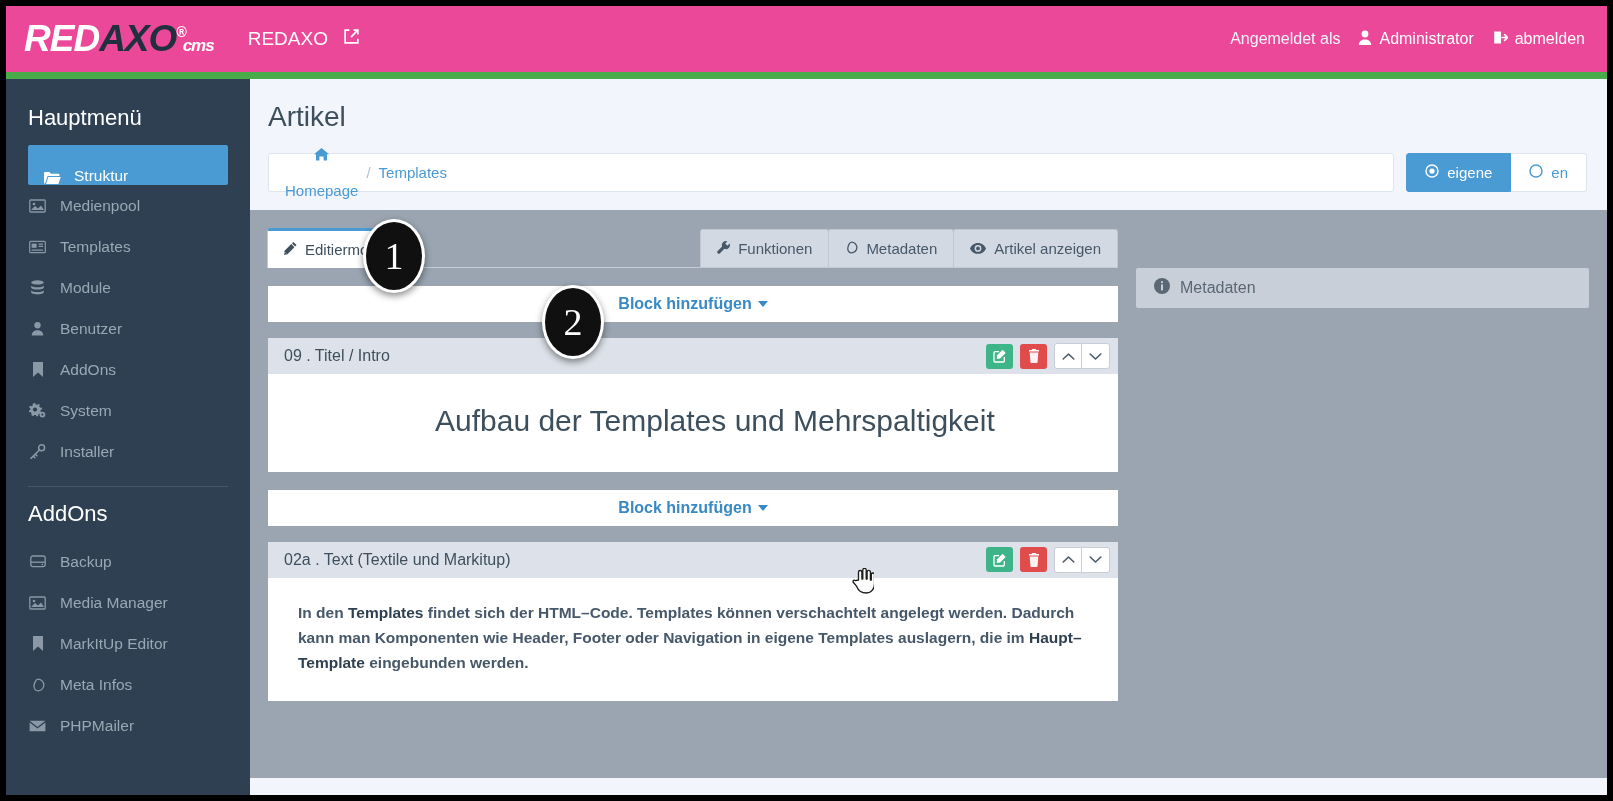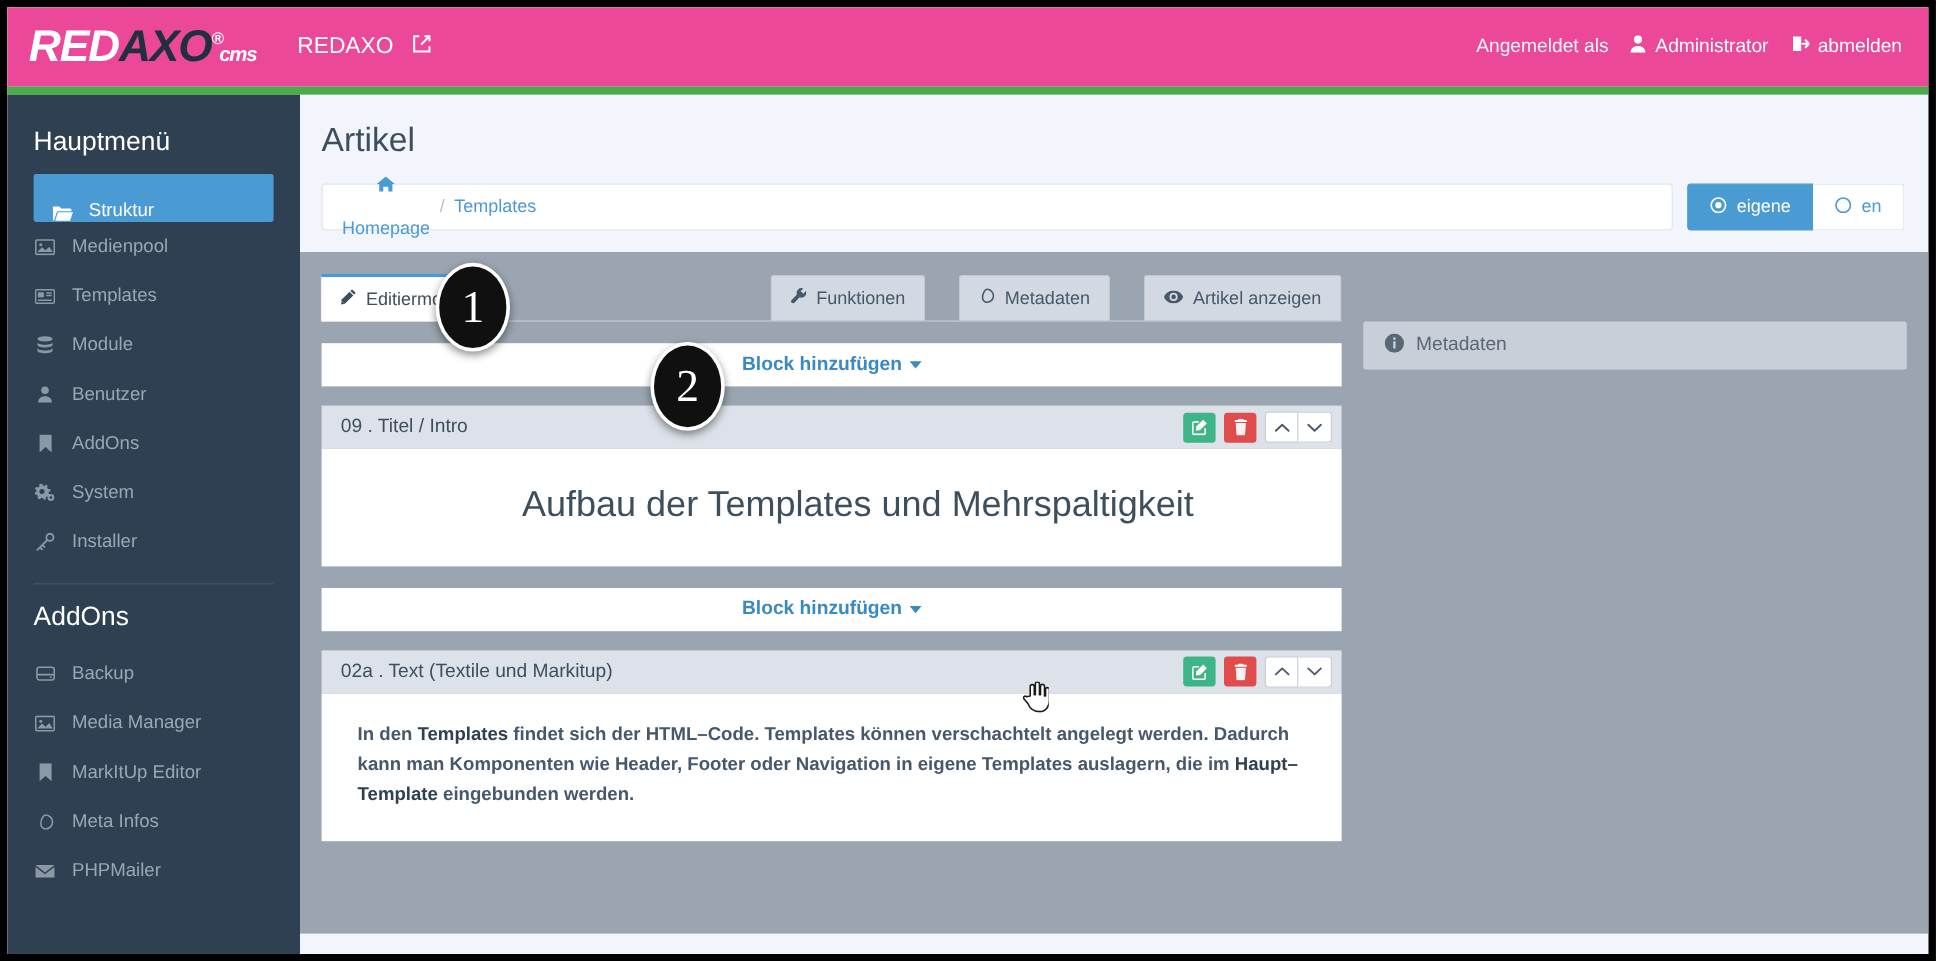--- a/index.html
+++ b/index.html
@@ -199,21 +199,21 @@
     cursor: pointer;
     margin-left: -1px;
   }
   .tab.active {
     background: #ffffff;
     border-top: 3px solid #4a9ad4;
     color: #3d4f5d;
     height: 40px;
     margin-bottom: -1px;
   }
-  .tabs-right { margin-left: auto; display: flex; align-items: flex-end; gap: 29px; }
+  .tabs-right { margin-left: auto; display: flex; align-items: flex-end; }
 
   .addblock {
     background: #ffffff;
     height: 36px;
     display: flex;
     align-items: center;
     justify-content: center;
     margin-top: 18px;
     cursor: pointer;
   }

